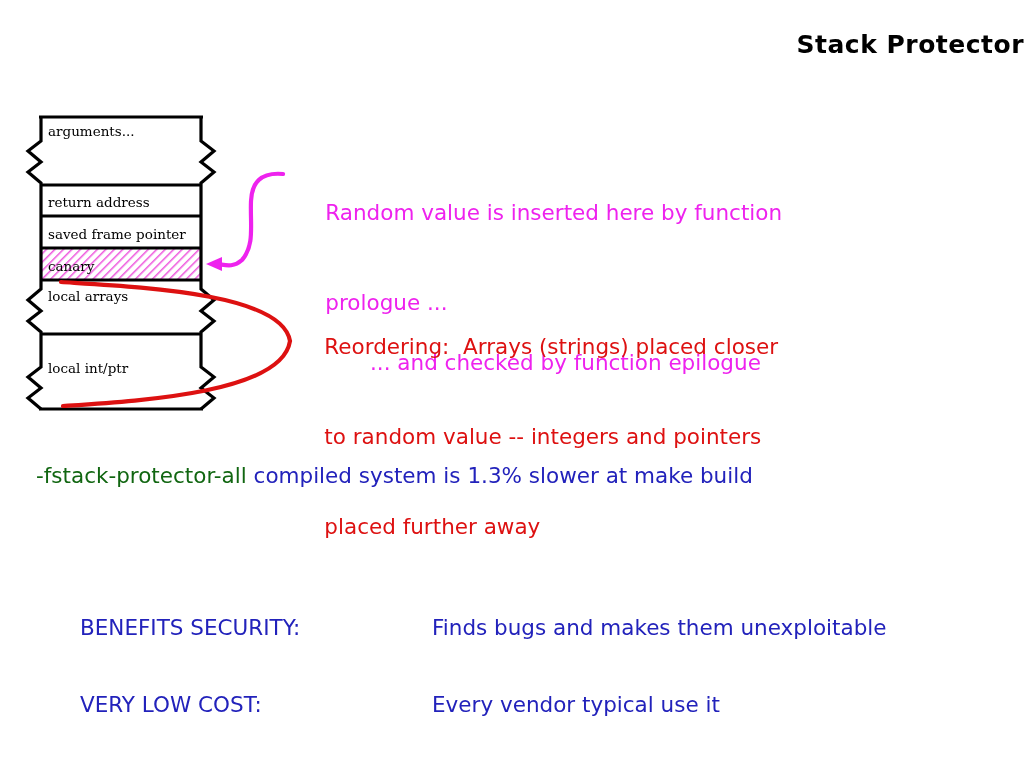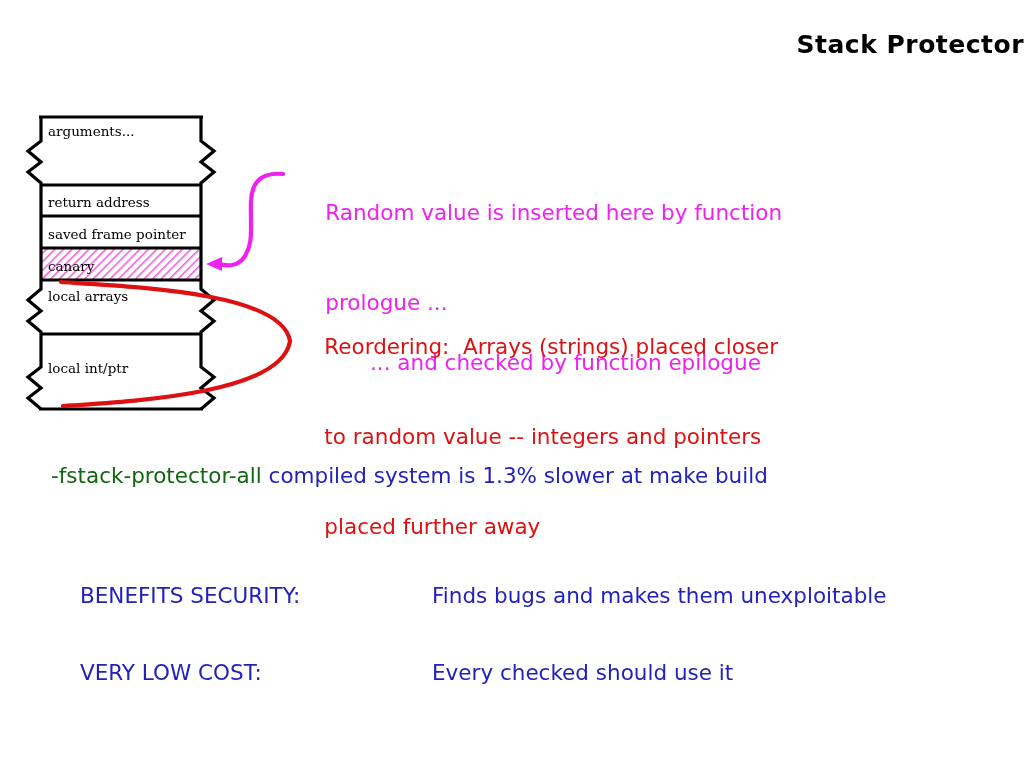--- a/index.html
+++ b/index.html
@@ -84,21 +84,20 @@
 
   
   #perf-line {
     position: absolute;
     left: 36px;
     top: 463px;
     font-family: "DejaVu Sans", sans-serif;
     font-size: 21.5px;
     color: #2222bb;
     white-space: nowrap;
-    margin-left: 15px;
   }
   #perf-flag {
     color: #116611;
   }
 
   
   .bottom-row {
     position: absolute;
     left: 36px;
     font-family: "DejaVu Sans", sans-serif;
@@ -106,21 +105,21 @@
     color: #2222bb;
     white-space: nowrap;
   }
   #row-benefits { top: 583px; }
   #row-cost     { top: 660px; }
   .bottom-row .lead {
     display: inline-block;
     width: 352px;
     margin-left: 44px;
   }
-  .bottom-row .detail { display: inline-block; }
+  .bottom-row .detail { display: inline-block; margin-top: 32px; }
 </style>
 </head>
 <body>
 
 <div class="slide">
 
   <div id="slide-title">Stack Protector</div>
 
   <div id="stack-diagram">
     <svg width="300" height="320" viewBox="0 0 300 320" xmlns="http://www.w3.org/2000/svg">
@@ -197,16 +196,16 @@
 
   <div id="perf-line">
     <span id="perf-flag">-fstack-protector-all</span><span> compiled system is 1.3% slower at make build</span>
   </div>
 
   <div class="bottom-row" id="row-benefits">
     <span class="lead">BENEFITS SECURITY:</span><span class="detail">Finds bugs and makes them unexploitable</span>
   </div>
 
   <div class="bottom-row" id="row-cost">
-    <span class="lead">VERY LOW COST:</span><span class="detail">Every checked should use it</span>
+    <span class="lead">VERY LOW COST:</span><span class="detail">Every vendor typical use it</span>
   </div>
 
 </div>
 
 </body></html>

